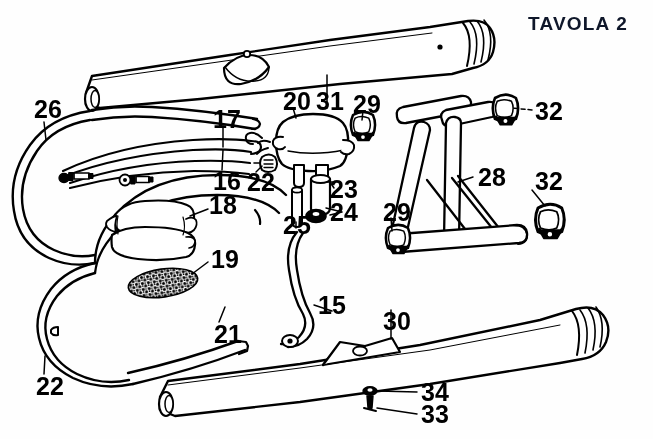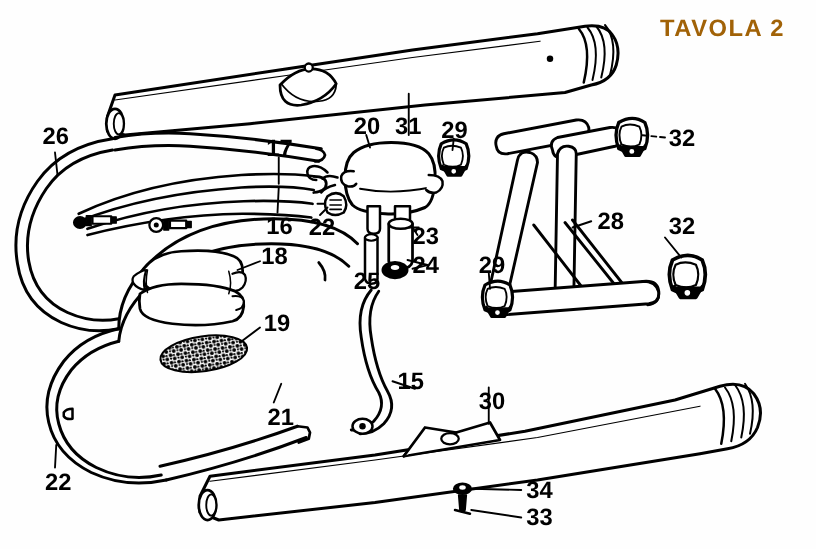--- a/index.html
+++ b/index.html
@@ -10,34 +10,34 @@
     width:653px;height:439px;
     background:#fefefe;
     overflow:hidden;
   }
   #art{position:absolute;left:0;top:0;width:653px;height:439px;}
   .callout{
     position:absolute;
     font-family:"Liberation Sans",sans-serif;
     font-weight:700;
     color:#000;
-    font-size:19px;
+    font-size:25px;
     line-height:19px;
     letter-spacing:0px;
     white-space:nowrap;
     -webkit-font-smoothing:none;
   }
   #title{
     position:absolute;
     left:528px;top:13px;
     font-family:"Liberation Sans",sans-serif;
     font-weight:700;
     font-size:19px;
     letter-spacing:1.2px;
-    color:#a16207;
+    color:#0f172a;
     white-space:nowrap;
   }
 </style>
 </head>
 <body>
 
 <div id="sheet">
 
   <svg id="art" viewBox="0 0 653 439" xmlns="http://www.w3.org/2000/svg">
     <defs>

